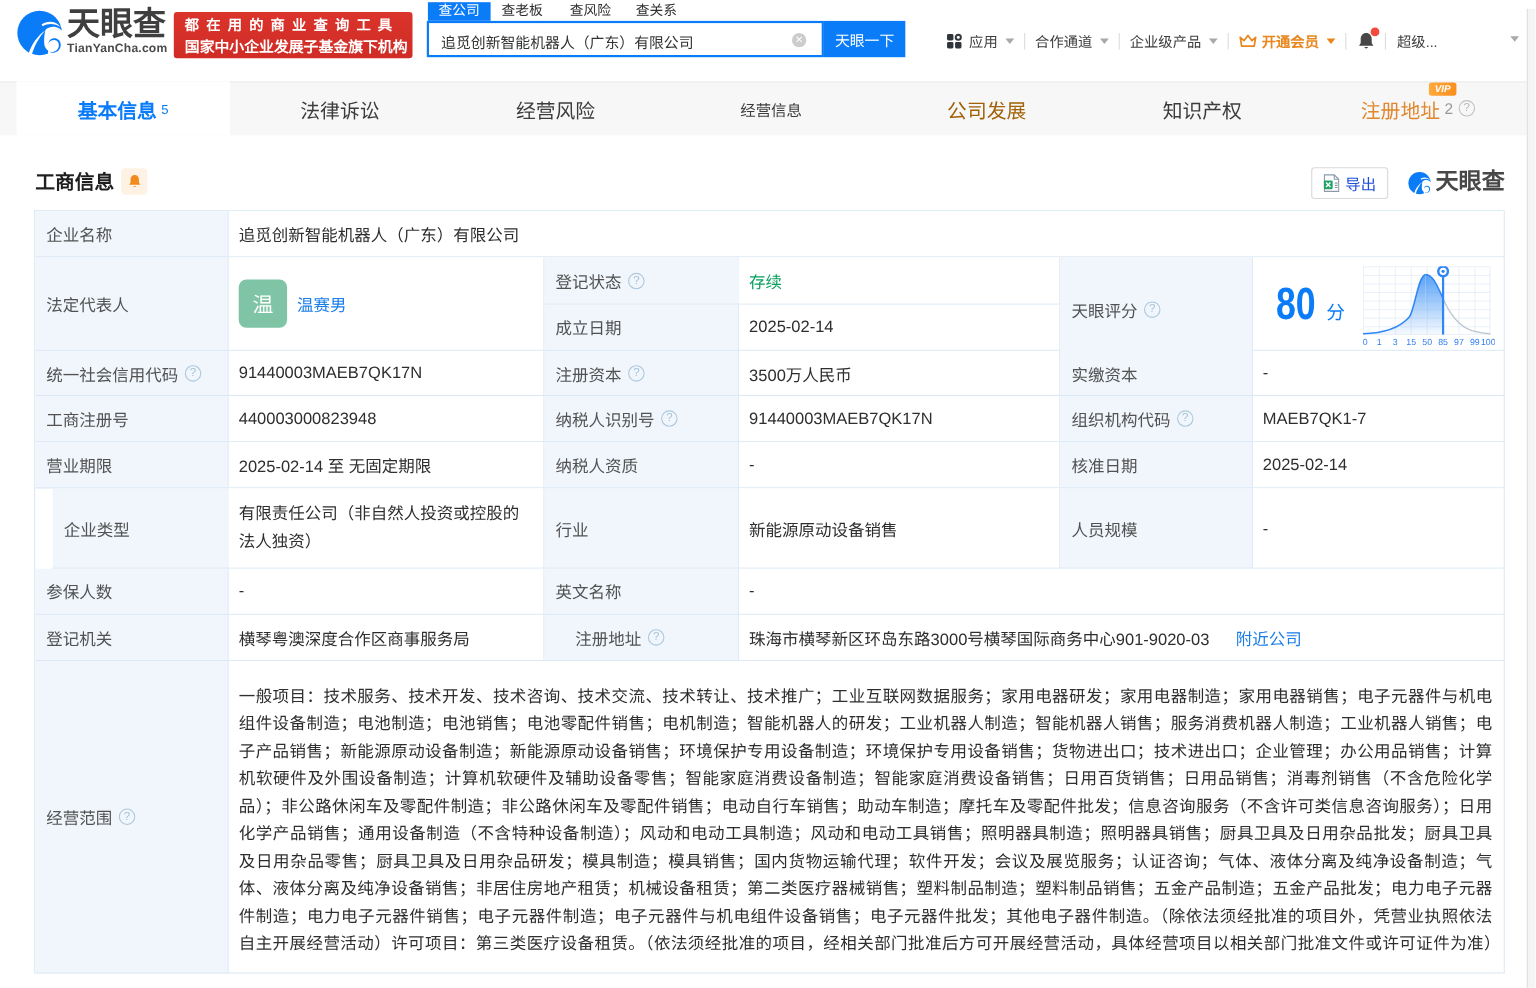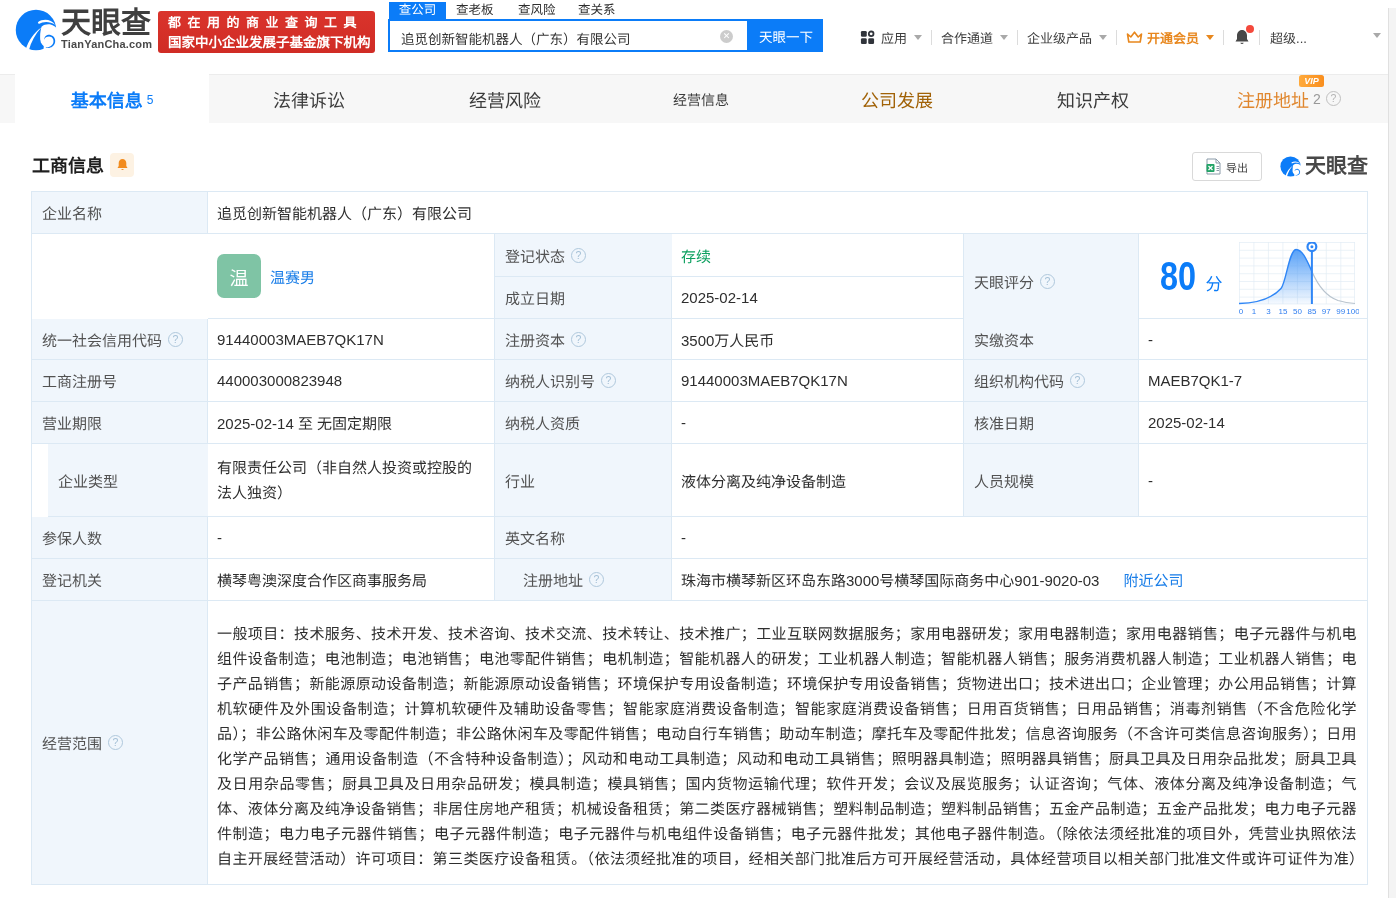--- a/index.html
+++ b/index.html
@@ -108,38 +108,39 @@
 </div>
 
 <div class="abs flexc" style="left:1192px;top:152px;width:70px;height:29px;border:1px solid #d9d9d9;border-radius:3px;background:#fff;justify-content:center;">
   <svg width="15" height="17" viewBox="0 0 15 17" style="margin-right:5px;">
     <path d="M1,1 L10,1 L14,5 L14,16 L1,16 Z" fill="#fff" stroke="#8a9aa8" stroke-width="1"></path>
     <path d="M10,1 L10,5 L14,5" fill="none" stroke="#8a9aa8" stroke-width="1"></path>
     <rect x="0.5" y="6" width="8" height="8" rx="1" fill="#21a366"></rect>
     <path d="M2.5,8 L6.5,12 M6.5,8 L2.5,12" stroke="#fff" stroke-width="1.3"></path>
     <path d="M10.5,8.5 h2.5 M10.5,10.5 h2.5 M10.5,12.5 h2.5" stroke="#8a9aa8" stroke-width="1"></path>
   </svg>
-  <span style="font-size:11px;color:#404040;">导出</span>
+  <span style="font-size:14px;color:#1d4ed8;">导出</span>
 </div>
 
 <svg class="abs" style="left:1279px;top:155px;" width="23" height="23" viewBox="0 0 50 50">
   <circle cx="25" cy="25" r="22" fill="#0b7cf8"></circle>
   <path d="M27,16.5 C33,12.3 41.5,13.3 45.8,19.2 C39.8,15.2 33,15.4 28,18.4 Z" fill="#fff"></path>
   <path d="M31,21.5 C37,16.5 46,19 48.8,25.5 C50.5,30 50,35.5 47,39.5 C44.5,42.8 40,44.5 36,43.5 C32.5,42.6 30,39.5 29.6,35.5 C29.2,30.5 29.8,25.5 31,21.5 Z" fill="#fff"></path>
   <path d="M33.8,35.5 C34,31.8 37.3,29.5 40.8,30.3 C44.5,31.2 46.6,34.8 45.7,38.6 C44.6,43.2 39.6,45.8 34.8,44 C38.8,44.3 42.8,42.3 43.8,38.8 C44.8,35.2 42.6,32 39.3,32 C36.6,32 34.6,33.3 33.8,35.5 Z" fill="#0b7cf8"></path>
   <path d="M13.8,46.5 C16.8,36.5 22.6,28.2 30.8,22.4 C24.4,29.4 19.6,38 17,47.8 Z" fill="#fff"></path>
   <path d="M33.4,49.3 C33,44.6 33.5,40.2 35.1,36.2 L37.2,37.3 C35.8,40.8 35.4,44.6 35.9,48.7 Z" fill="#fff"></path>
 </svg>
 <div class="abs" style="left:1305px;top:154px;font-size:21px;line-height:23px;font-weight:bold;color:#484848;">天眼查</div>
 
 <div class="abs" id="tbl" style="left:31px;top:191px;width:1337px;height:694px;border-top:1px solid #dce9f4;border-left:1px solid #dce9f4;">
 
   <div class="abs lbl bb br" style="left:0;top:0;width:176px;height:42px;">企业名称</div>
   <div class="abs val bb br" style="left:176px;top:0;width:1160px;height:42px;">追觅创新智能机器人（广东）有限公司</div>
 
+  <div class="abs lbl bb br" style="left:0;top:42px;width:176px;height:85px;">法定代表人</div>
   <div class="abs val bb br" style="left:176px;top:42px;width:287px;height:85px;">
     <span style="display:flex;align-items:center;justify-content:center;width:44px;height:44px;border-radius:7px;background:#7fc4a5;color:#fff;font-size:19px;">温</span>
     <span class="link" style="margin-left:9px;">温赛男</span>
   </div>
   <div class="abs lbl bb br" style="left:463px;top:42px;width:197px;height:43px;">登记状态<span class="qm">?</span></div>
   <div class="abs val bb br" style="left:640px;top:42px;width:292px;height:43px;color:#0ca05f;">存续</div>
   <div class="abs lbl bb br" style="left:463px;top:85px;width:177px;height:42px;">成立日期</div>
   <div class="abs val bb br" style="left:640px;top:85px;width:292px;height:42px;">2025-02-14</div>
   <div class="abs lbl bb br" style="left:932px;top:42px;width:175px;height:95px;">天眼评分<span class="qm">?</span></div>
   <div class="abs val bb br" style="left:1107px;top:42px;width:229px;height:85px;padding-left:0;">
@@ -213,21 +214,21 @@
   <div class="abs lbl bb br" style="left:463px;top:210px;width:177px;height:42px;">纳税人资质</div>
   <div class="abs val bb br" style="left:640px;top:210px;width:292px;height:42px;">-</div>
   <div class="abs lbl bb br" style="left:932px;top:210px;width:175px;height:42px;">核准日期</div>
   <div class="abs val bb br" style="left:1107px;top:210px;width:229px;height:42px;">2025-02-14</div>
 
   <div class="abs lbl bb br" style="left:16px;top:252px;width:176px;height:73px;">企业类型</div>
   <div class="abs val bb br" style="left:176px;top:252px;width:287px;height:73px;">
       <span style="line-height:25px;display:inline-block;max-width:262px;">有限责任公司（非自然人投资或控股的法人独资）</span>
     </div>
   <div class="abs lbl bb br" style="left:463px;top:252px;width:177px;height:73px;">行业</div>
-  <div class="abs val bb br" style="left:640px;top:252px;width:292px;height:73px;">液体分离及纯净设备制造</div>
+  <div class="abs val bb br" style="left:640px;top:252px;width:292px;height:73px;">新能源原动设备销售</div>
   <div class="abs lbl bb br" style="left:932px;top:252px;width:175px;height:73px;">人员规模</div>
   <div class="abs val bb br" style="left:1107px;top:252px;width:229px;height:73px;">-</div>
 
   <div class="abs lbl bb br" style="left:0;top:325px;width:176px;height:42px;">参保人数</div>
   <div class="abs val bb br" style="left:176px;top:325px;width:287px;height:42px;">-</div>
   <div class="abs lbl bb br" style="left:463px;top:325px;width:177px;height:42px;">英文名称</div>
   <div class="abs val bb br" style="left:640px;top:325px;width:696px;height:42px;">-</div>
 
   <div class="abs lbl bb br" style="left:0;top:367px;width:176px;height:42px;">登记机关</div>
   <div class="abs val bb br" style="left:176px;top:367px;width:287px;height:42px;">横琴粤澳深度合作区商事服务局</div>

